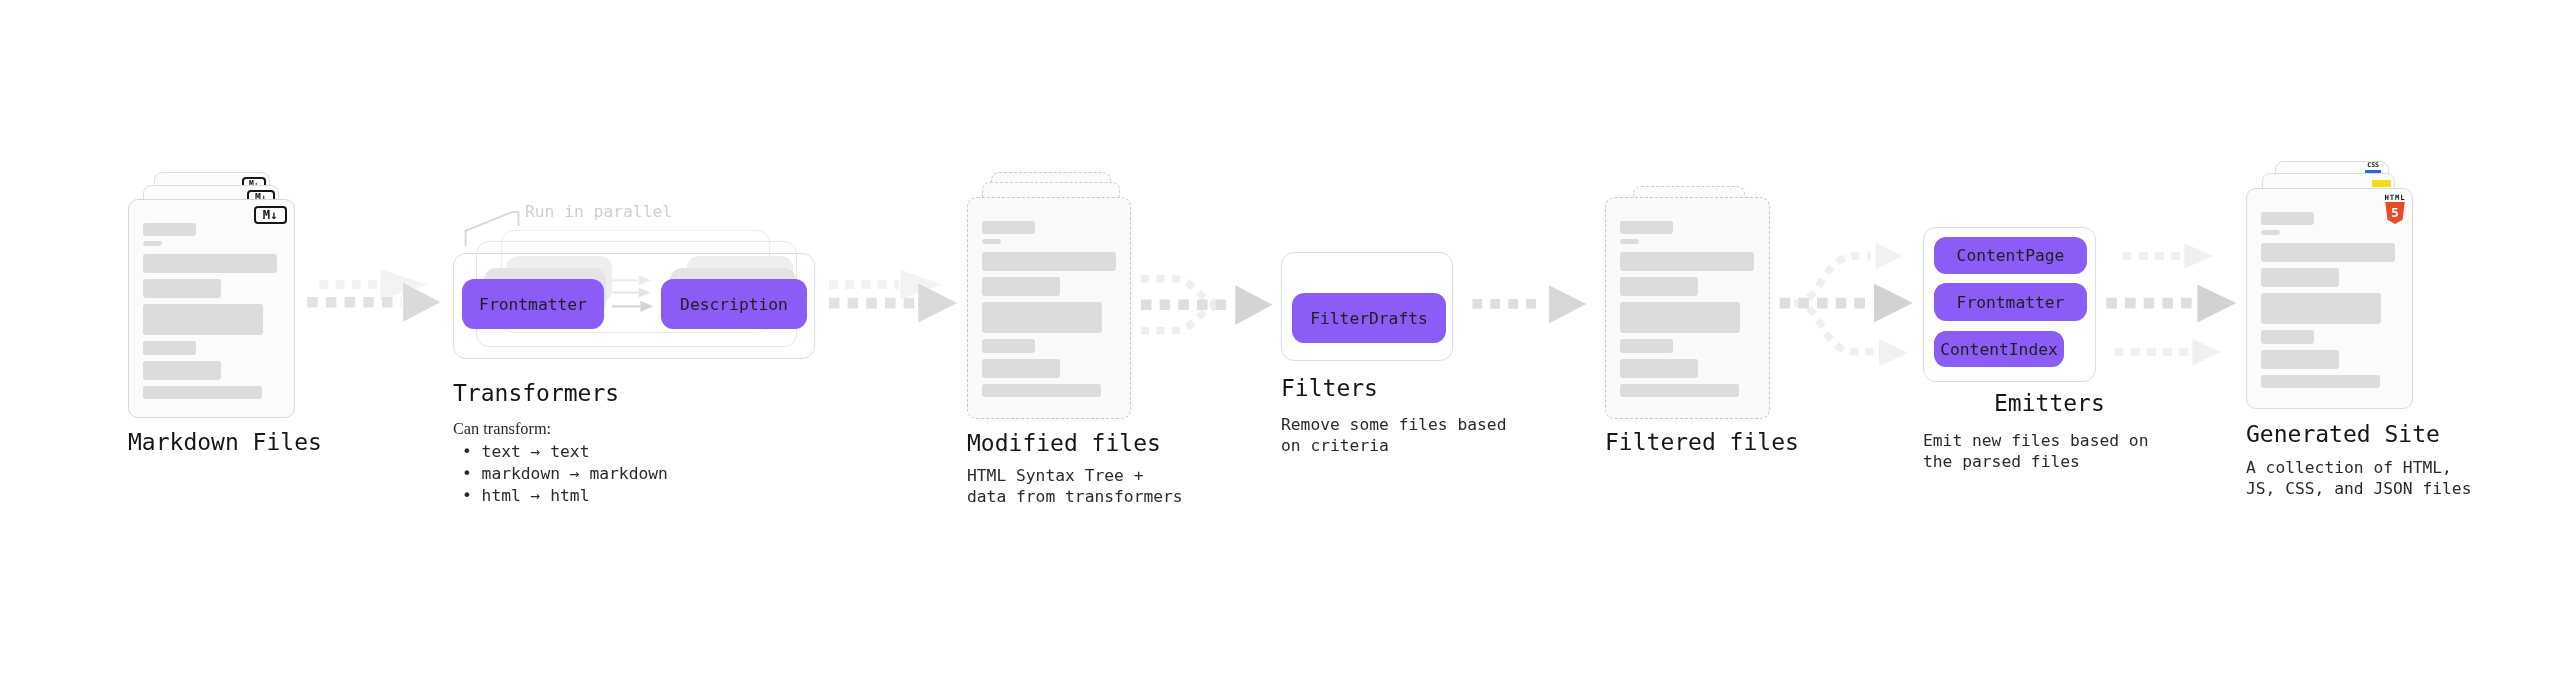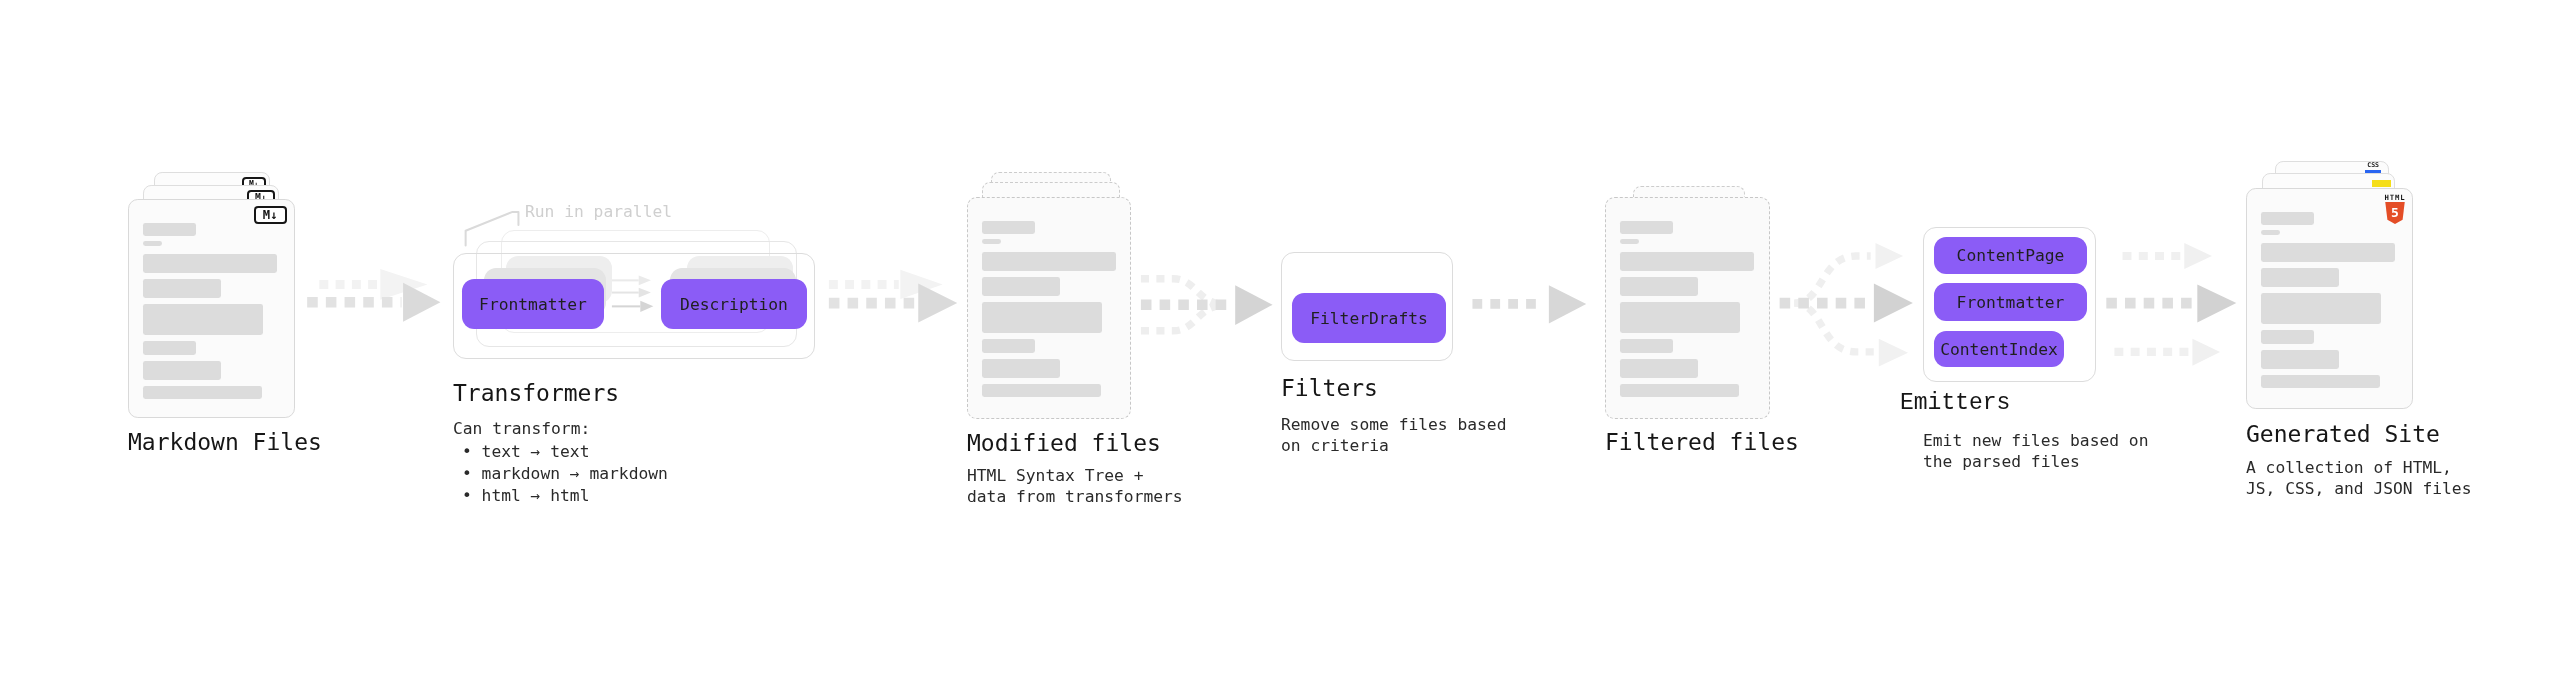--- a/index.html
+++ b/index.html
@@ -138,21 +138,21 @@
     <div class="pill ghost3" style="left:506px;top:256px;width:106px;height:47px;"></div>
     <div class="pill ghost3" style="left:687px;top:256px;width:106px;height:47px;"></div>
     <div class="frame g2" style="left:476px;top:241px;width:321px;height:106px;"></div>
     <div class="pill ghost2" style="left:484px;top:268px;width:122px;height:47px;"></div>
     <div class="pill ghost2" style="left:670px;top:268px;width:126px;height:47px;"></div>
     <div class="frame" style="left:453px;top:253px;width:362px;height:106px;"></div>
     <div class="pill" style="left:462px;top:279px;width:142px;height:50px;">Frontmatter</div>
     <div class="pill" style="left:661px;top:279px;width:146px;height:50px;">Description</div>
 
     <div class="title" style="left:453px;top:381px;">Transformers</div>
-    <div class="sub" style="left:453px;top:419px;">Can transform:</div>
+    <div class="sub" style="left:453px;top:419px;font-family:Liberation Serif, serif;">Can transform:</div>
     <div class="abs bullets" style="left:462px;top:442px;">
       <div>• text → text</div>
       <div>• markdown → markdown</div>
       <div>• html → html</div>
     </div>
   </div>
 
   <div>
     <div class="tab dashed" style="left:991px;top:172px;width:120px;height:34px;"></div>
     <div class="tab dashed" style="left:982px;top:182px;width:138px;height:36px;"></div>
@@ -192,21 +192,21 @@
       <div class="sk" style="left:14px;top:186px;width:119px;height:13px;"></div>
     </div>
     <div class="title" style="left:1605px;top:430px;">Filtered files</div>
   </div>
 
   <div>
     <div class="frame filled" style="left:1923px;top:227px;width:173px;height:155px;"></div>
     <div class="pill" style="left:1934px;top:237px;width:153px;height:37px;">ContentPage</div>
     <div class="pill" style="left:1934px;top:283px;width:153px;height:38px;">Frontmatter</div>
     <div class="pill" style="left:1934px;top:331px;width:130px;height:36px;">ContentIndex</div>
-    <div class="title" style="left:1900px;top:391px;font-family:Liberation Mono, monospace;">Emitters</div>
+    <div class="title" style="left:1994px;top:391px;">Emitters</div>
     <div class="sub" style="left:1923px;top:431px;">Emit new files based on</div>
     <div class="sub" style="left:1923px;top:452px;">the parsed files</div>
   </div>
 
   <div>
     <div class="tab" style="left:2275px;top:161px;width:114px;height:39px;"></div>
     <div class="css-badge" style="left:2365px;top:163px;">
       <div class="txt">CSS</div>
       <div class="bar"></div>
     </div>

